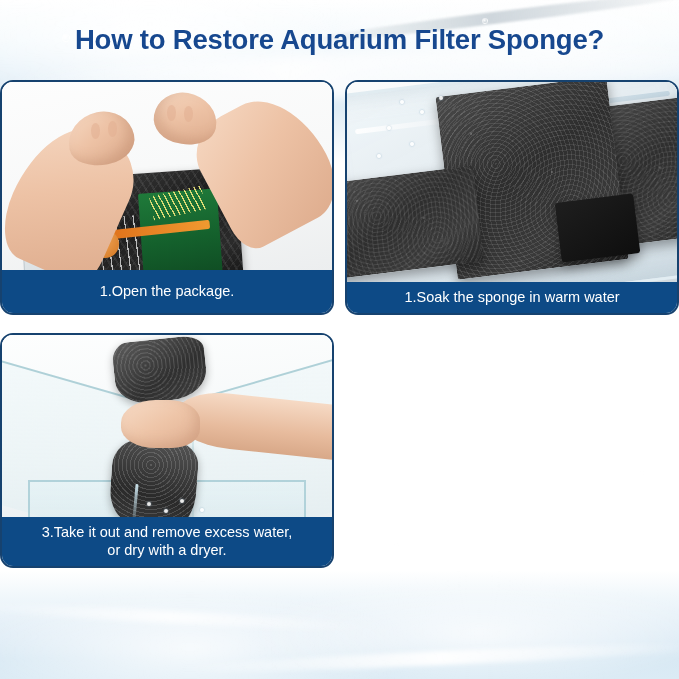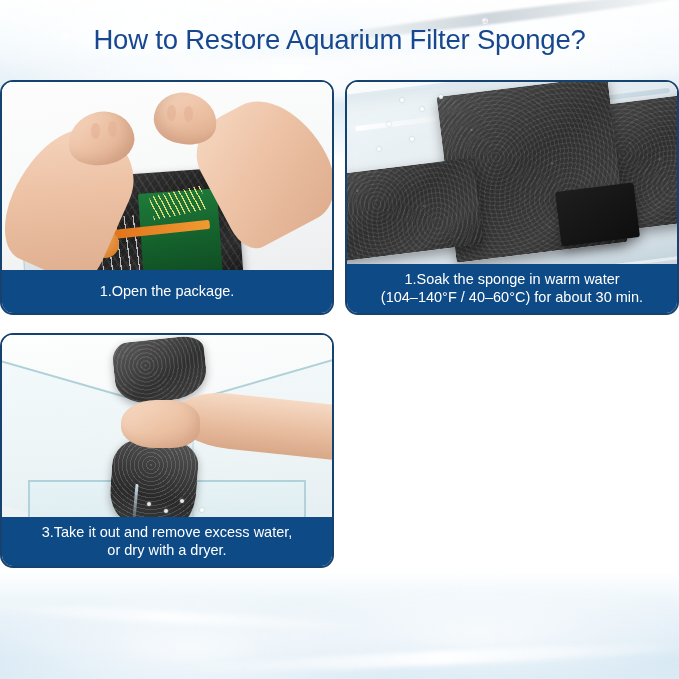--- a/index.html
+++ b/index.html
@@ -69,21 +69,21 @@
         border:1px solid rgba(255,255,255,.55); }
 
   
   #title {
     position: absolute;
     top: 24px;
     left: 0;
     width: 679px;
     text-align: center;
     font-size: 27.5px;
-    font-weight: normal;
+    font-weight: bold;
     color: #17488f;
     letter-spacing: -0.2px;
     white-space: nowrap;
     z-index: 5;
   }
 
   
   #grid {
     position: absolute;
     top: 80px;
@@ -347,21 +347,20 @@
           <div class="p2-drop" style="left:16%;top:9%;"></div>
           <div class="p2-drop" style="left:22%;top:14%;"></div>
           <div class="p2-drop" style="left:28%;top:7%;"></div>
           <div class="p2-drop" style="left:12%;top:22%;"></div>
           <div class="p2-drop" style="left:19%;top:30%;"></div>
           <div class="p2-drop" style="left:9%;top:36%;"></div>
         </div>
       </div>
       <div class="caption">
         <div>1.Soak the sponge in warm water</div>
-        <div>(104–140°F / 40–60°C) for about 30 min.</div>
       </div>
     </div>
 
     <div class="card">
       <div class="photo">
         <div class="ph">
           <div class="p3-bg"></div>
           <div class="p3-glassL"></div>
           <div class="p3-glassR"></div>
           <div class="p3-tankline"></div>

